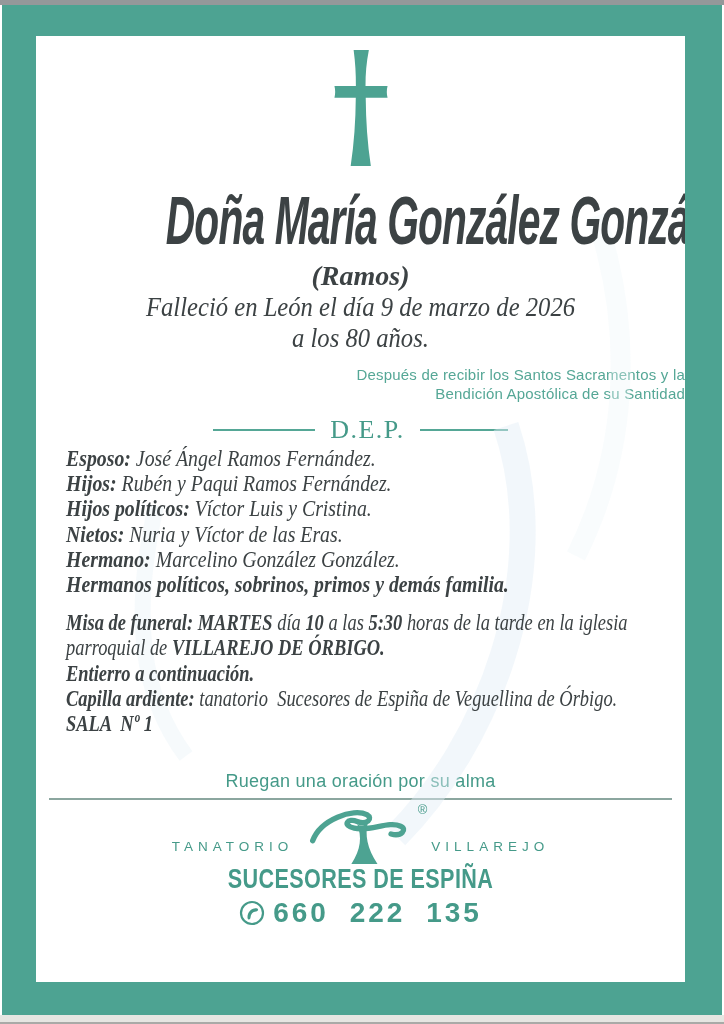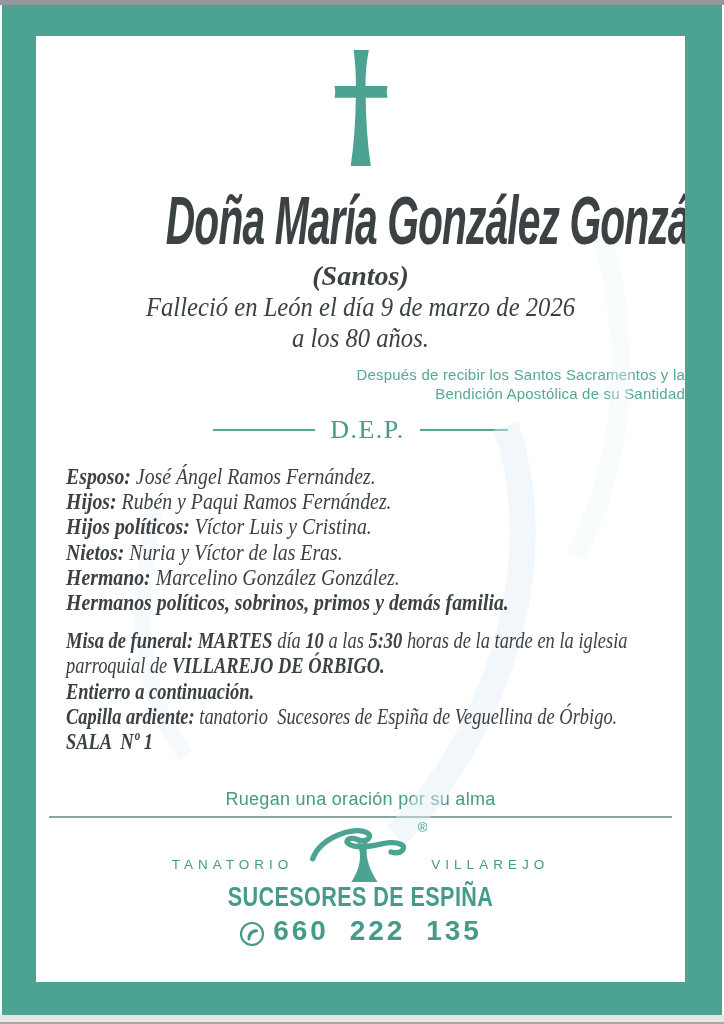--- a/index.html
+++ b/index.html
@@ -28,21 +28,21 @@
     color:var(--ink);transform:scaleX(.88);}
   .age-line{text-align:center;font-style:italic;font-size:28px;line-height:31px;
     color:var(--ink);transform:scaleX(.88);}
   .sacraments{margin-top:13px;text-align:right;font-family:"Liberation Sans",sans-serif;
     font-size:15px;line-height:18.5px;color:var(--teal-soft);letter-spacing:.2px;}
   .dep-row{margin-top:14px;display:flex;align-items:center;justify-content:center;gap:15px;text-align:center;}
   .dep-line{height:2px;background:var(--teal-soft);}
   .dep-line.l{width:102px;} .dep-line.r{width:88px;}
   .dep-label{font-size:26px;line-height:26px;color:var(--teal);letter-spacing:1.5px;}
 
-  .fam-list{margin-top:21px;padding-left:30px;}
+  .fam-list{margin-top:3px;padding-left:30px;}
   .fam-line{font-style:italic;font-size:22.5px;line-height:25.2px;color:var(--ink);
     white-space:nowrap;transform:scaleX(.88);transform-origin:0 50%;}
   .fun-list{margin-top:13px;padding-left:30px;}
   .fun-line{font-style:italic;font-size:22.5px;line-height:25.2px;color:var(--ink);
     white-space:pre;transform:scaleX(.82);transform-origin:0 50%;}
   .b{font-weight:bold;}
 
   .prayer{margin-top:35px;text-align:center;font-family:"Liberation Sans",sans-serif;
     font-size:18px;line-height:20px;color:var(--teal);letter-spacing:.3px;}
   .footer-rule{margin:7px auto 0;width:calc(100% - 26px);height:2px;background:var(--rule);}
@@ -50,21 +50,21 @@
   .brand-row{position:relative;margin-top:4px;height:60px;display:flex;
     align-items:flex-end;justify-content:center;gap:10px;}
   .brand-word{font-family:"Liberation Sans",sans-serif;font-size:13.5px;color:var(--teal);
     letter-spacing:5px;margin-bottom:10px;}
   .tee-wrap{position:relative;width:118px;height:60px;flex:0 0 auto;}
   .reg{position:absolute;top:-2px;right:-6px;font-family:"Liberation Sans",sans-serif;
     font-size:13px;color:var(--teal);}
   .brand-name{margin-top:1px;text-align:center;font-family:"Liberation Sans",sans-serif;
     font-weight:bold;font-size:27px;line-height:29px;color:var(--teal);
     letter-spacing:.5px;transform:scaleX(.8);white-space:nowrap;}
-  .phone-row{margin-top:3px;display:flex;align-items:flex-end;justify-content:center;gap:8px;}
+  .phone-row{margin-top:3px;display:flex;align-items:center;justify-content:center;gap:8px;}
   .phone-number{font-family:"Liberation Sans",sans-serif;font-weight:bold;font-size:28px;
     color:var(--teal);letter-spacing:3px;word-spacing:10px;}
 </style>
 </head>
 <body>
 
 <div class="page">
   <div class="scan-top"></div>
   <div class="frame">
     <div class="inner">
@@ -76,21 +76,21 @@
       </svg>
 
       <svg class="cross" width="72" height="118" viewBox="0 0 72 120">
         <path fill="var(--frame)" d="M28.5,1 L44,1 C41.5,14 40.5,25 40.6,37.5 L63,37.5
           C62,41.5 62,45.5 63,49.5 L40.8,49.5 C41,73 42.5,96 46,119 L25.5,119
           C29,96 30.5,73 30.7,49.5 L9,49.5 C10,45.5 10,41.5 9,37.5 L30.8,37.5
           C30.9,25 30.2,14 28.5,1 Z"></path>
       </svg>
 
       <div class="name">Doña María González González</div>
-      <div class="nickname">(Santos)</div>
+      <div class="nickname">(Ramos)</div>
       <div class="death-line">Falleció en León el día 9 de marzo de 2026</div>
       <div class="age-line">a los 80 años.</div>
 
       <div class="sacraments">
         <div>Después de recibir los Santos Sacramentos y la</div>
         <div>Bendición Apostólica de su Santidad</div>
       </div>
 
       <div class="dep-row">
         <div class="dep-line l"></div>

